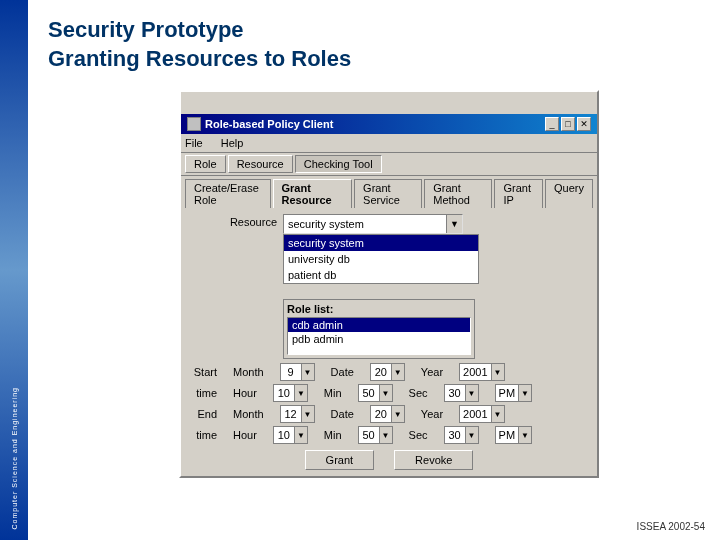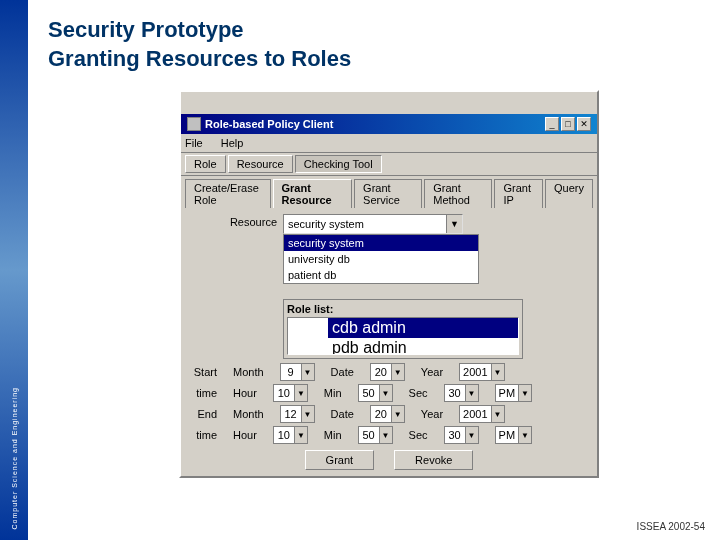--- a/index.html
+++ b/index.html
@@ -193,23 +193,22 @@
       padding: 6px;
       background: #d4d0c8;
     }
     .listbox {
       background: #fff;
       border: 1px solid;
       border-top-color: #808080;
       border-left-color: #808080;
       border-bottom-color: #fff;
       border-right-color: #fff;
-      font-size: 16px;
+      font-size: 11px;
       overflow: hidden;
-      padding-left: 40px;
     }
     .listbox-item {
       padding: 1px 4px;
       cursor: pointer;
     }
     .listbox-item.selected {
       background: #000080;
       color: #fff;
     }
     .dt-row {
@@ -399,21 +398,21 @@
           <div class="open-dropdown-list">
             <div class="od-item selected">security system</div>
             <div class="od-item">university db</div>
             <div class="od-item">patient db</div>
           </div>
         </div>
       </div>
 
       <div style="display:flex; gap:6px; margin-bottom:4px; margin-top:65px;">
         <div style="width:90px;"></div>
-        <div style="border:1px solid #808080; padding:3px; width:240px; background:#d4d0c8;">
+        <div style="border:1px solid #808080; padding:3px; width:192px; background:#d4d0c8;">
           <div style="font-size:11px; font-weight:bold; margin-bottom:2px;">Role list:</div>
           <div class="listbox" style="height:38px;">
             <div class="listbox-item selected">cdb admin</div>
             <div class="listbox-item">pdb admin</div>
           </div>
         </div>
       </div>
 
       <div class="dt-row">
         <div class="dt-label">Start</div>

